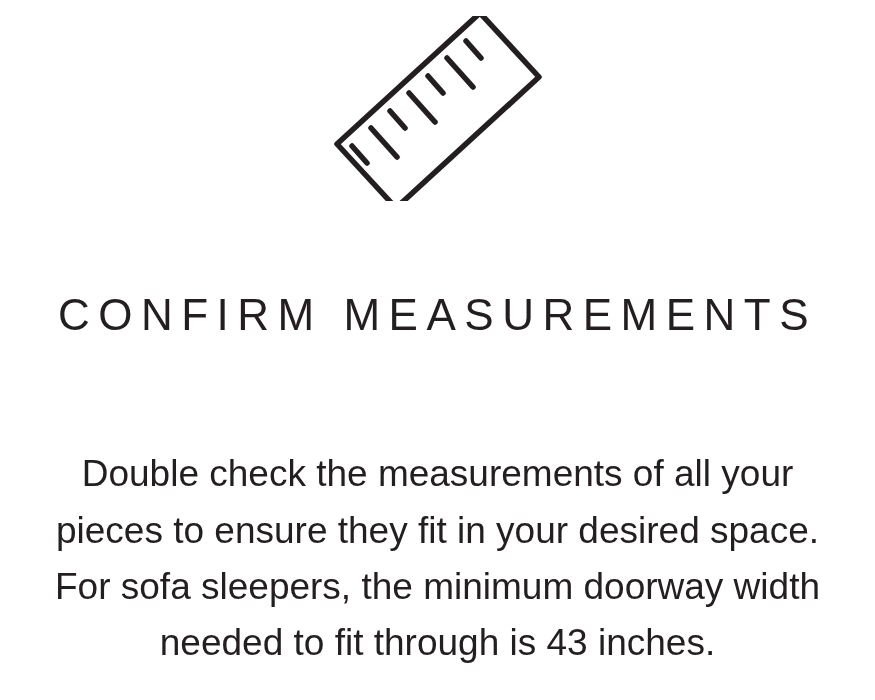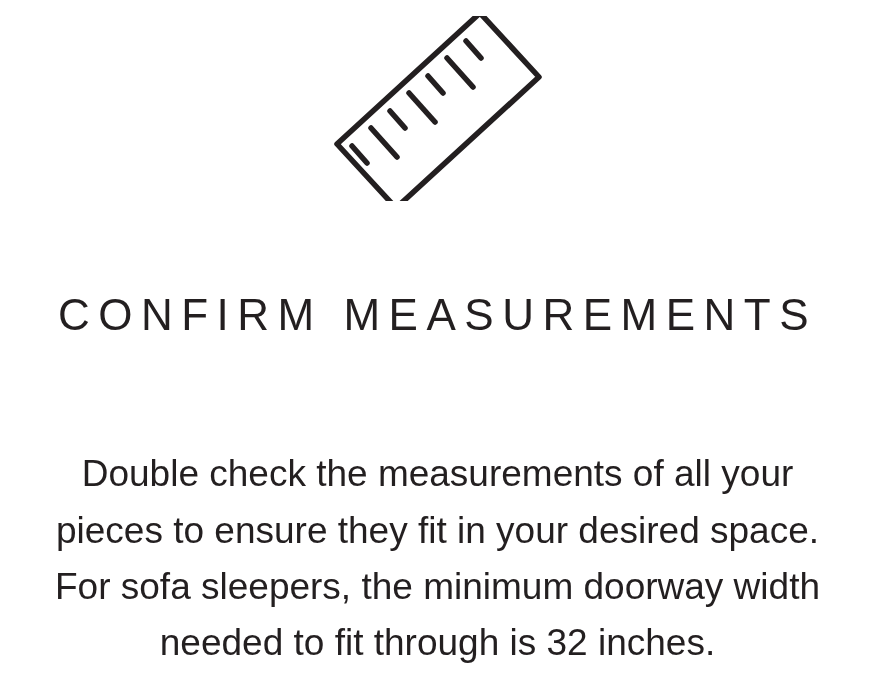--- a/index.html
+++ b/index.html
@@ -71,15 +71,15 @@
         <path d="M81 89 L107 118" transform="translate(0,-12)"></path>
         <path d="M100 72 L115 89" transform="translate(0,-12)"></path>
         <path d="M119 54 L145 83" transform="translate(0,-12)"></path>
         <path d="M138 37 L153 54" transform="translate(0,-12)"></path>
       </g>
     </svg>
   </div>
 
   <h1 class="headline">CONFIRM MEASUREMENTS</h1>
 
-  <p class="body-copy">Double check the measurements of all your pieces to ensure they fit in your desired space. For sofa sleepers, the minimum doorway width needed to fit through is 32 inches.</p>
+  <p class="body-copy">Double check the measurements of all your pieces to ensure they fit in your desired space. For sofa sleepers, the minimum doorway width needed to fit through is 43 inches.</p>
 
 </div>
 
 </body></html>

